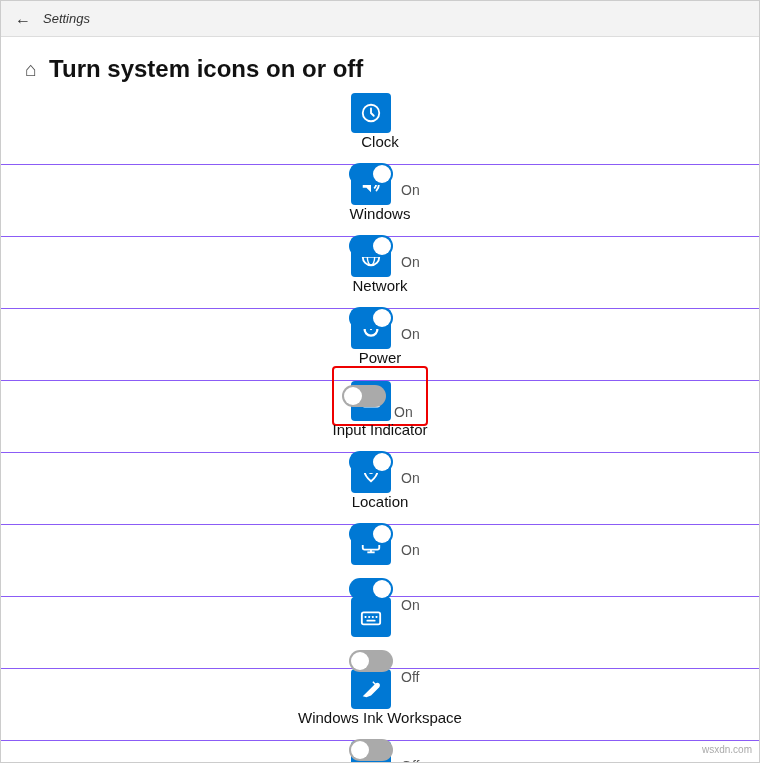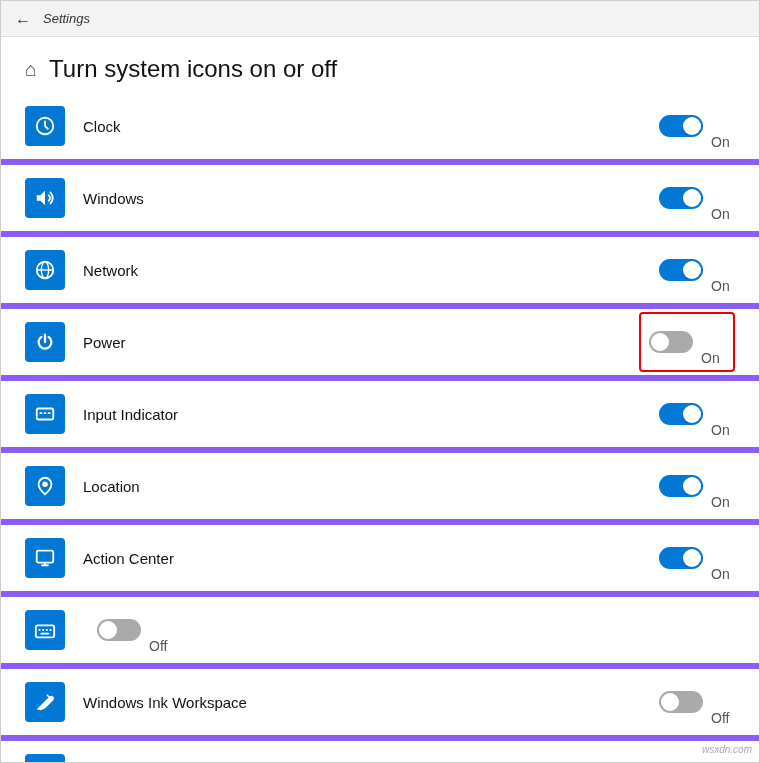--- a/index.html
+++ b/index.html
@@ -35,32 +35,33 @@
       align-items: center;
       padding: 18px 24px 10px 24px;
       gap: 12px;
     }
     .home-icon {
       font-size: 20px;
       color: #555;
     }
     .page-title {
       font-size: 24px;
-      font-weight: 400;
+      font-weight: 700;
       color: #111;
     }
     .settings-list {
       padding: 0 0 0 0;
     }
     .settings-item {
       display: flex;
       align-items: center;
       padding: 0 24px;
       height: 72px;
-      border-bottom: 6px solid #8b5cf6;
+      border-bottom: 1px solid #8b5cf6;
+      flex-direction: column;
     }
     .icon-box {
       width: 40px;
       height: 40px;
       background: #0078d4;
       border-radius: 4px;
       display: flex;
       align-items: center;
       justify-content: center;
       margin-right: 18px;
@@ -125,21 +126,20 @@
       border: 2px solid #e00;
       border-radius: 4px;
       padding: 4px 8px;
     }
     .watermark {
       position: absolute;
       bottom: 8px;
       right: 8px;
       font-size: 10px;
       color: #aaa;
-      font-style: italic;
     }
   </style>
 </head>
 <body>
 
 <div>
   <div class="titlebar">
     <span class="titlebar-back">←</span>
     <span class="titlebar-title">Settings</span>
   </div>
@@ -246,21 +246,20 @@
       </div>
     </div>
     <div class="settings-item">
       <div class="icon-box">
         <svg viewBox="0 0 24 24">
           <rect x="3" y="4" width="18" height="13" rx="2" stroke="white" stroke-width="2" fill="none"></rect>
           <line x1="8" y1="20" x2="16" y2="20" stroke="white" stroke-width="2"></line>
           <line x1="12" y1="17" x2="12" y2="20" stroke="white" stroke-width="2"></line>
         </svg>
       </div>
-      <span class="item-label">Action Center</span>
       <div class="toggle-area">
         <div class="toggle on">
           <div class="toggle-thumb"></div>
         </div>
         <span class="toggle-label">On</span>
       </div>
     </div>
     <div class="settings-item">
       <div class="icon-box">
         <svg viewBox="0 0 24 24">

